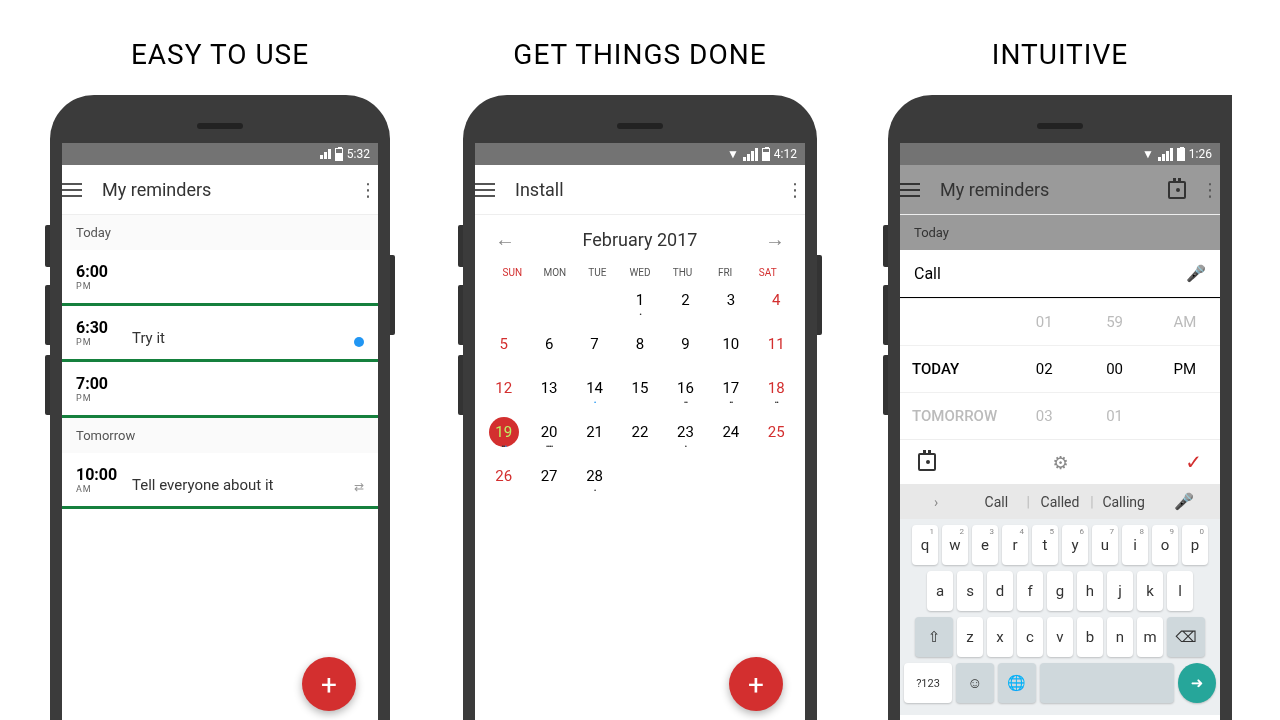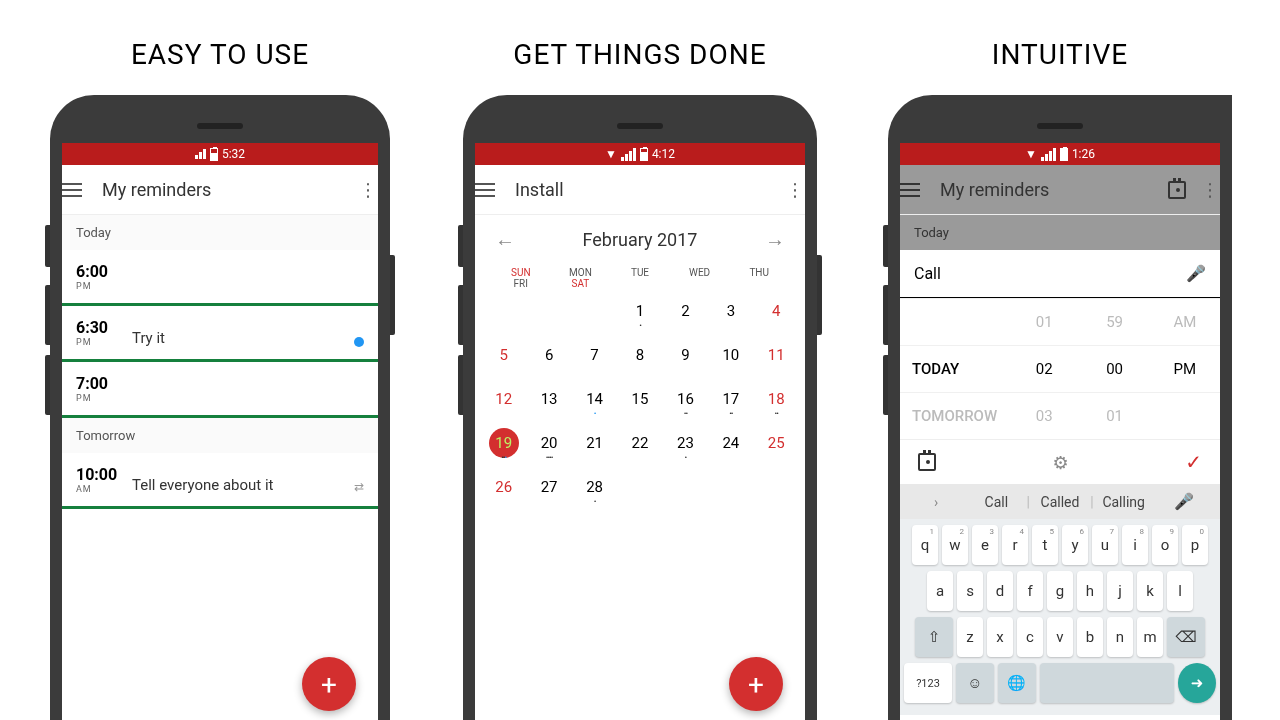--- a/index.html
+++ b/index.html
@@ -7,21 +7,21 @@
 .col{display:flex;flex-direction:column;align-items:center;width:400px}
 .tagline{font-size:28px;font-weight:400;letter-spacing:1px;color:#000;margin:18px 0 24px}
 .phone{width:340px;background:#3b3b3b;border-radius:44px 44px 0 0;padding:28px 12px 0;position:relative}
 .phone.wide{width:354px}
 .phone.cut{width:344px;border-radius:44px 0 0 0}
 .speaker{width:46px;height:6px;background:#222;border-radius:3px;margin:0 auto 14px}
 .side{position:absolute;left:-5px;width:5px;height:42px;background:#333;border-radius:2px 0 0 2px}
 .side.s1{top:130px}.side.s2{top:190px;height:60px}.side.s3{top:260px;height:60px}
 .sideR{position:absolute;right:-5px;top:160px;width:5px;height:80px;background:#333;border-radius:0 2px 2px 0}
 .screen{background:#fff;height:590px;display:flex;flex-direction:column;position:relative;overflow:hidden}
-.status{height:22px;background:#b91c1c;color:#fff;display:flex;justify-content:center;align-items:center;gap:4px;padding:0 8px;font-size:12px}
+.status{height:22px;background:#737373;color:#fff;display:flex;justify-content:flex-end;align-items:center;gap:4px;padding:0 8px;font-size:12px}
 .sig{display:inline-flex;align-items:flex-end;gap:1px}
 .sig span{width:3px;background:#fff}
 .sig .b1{height:4px}.sig .b2{height:7px}.sig .b3{height:10px}.sig .b4{height:13px}
 .batt{width:8px;height:13px;border:1px solid #fff;position:relative}
 .batt::before{content:"";position:absolute;top:-2px;left:2px;width:4px;height:2px;background:#fff}
 .batt .fill{position:absolute;bottom:0;left:0;right:0;background:#fff}
 .appbar{height:50px;display:flex;align-items:center;padding:0 0;border-bottom:1px solid #eee;background:#fff}
 .appbar.dim{background:#9a9a9a;color:#333}
 .ham{width:20px;height:14px;display:flex;flex-direction:column;justify-content:space-between;cursor:pointer}
 .ham span{height:2px;background:#555}
@@ -37,21 +37,21 @@
 .rem{display:flex;align-items:flex-end;padding:12px 14px;border-bottom:3px solid #15803d;cursor:pointer}
 .time{width:56px}
 .time .hr{font-size:16px;font-weight:700}
 .time .ap{font-size:9px;color:#666;letter-spacing:1px}
 .txt{flex:1;font-size:15px;color:#333}
 .bluedot{width:10px;height:10px;background:#2196f3;border-radius:50%}
 .rep{font-size:12px;color:#999}
 .fab{position:absolute;bottom:22px;right:22px;width:54px;height:54px;background:#d32f2f;border-radius:50%;color:#fff;display:flex;align-items:center;justify-content:center;font-size:28px;box-shadow:0 3px 8px rgba(0,0,0,.3);cursor:pointer}
 .calnav{display:flex;align-items:center;justify-content:space-between;padding:12px 20px;font-size:18px;color:#333}
 .arrow{color:#888;font-size:20px;cursor:pointer}
-.wk{display:grid;grid-template-columns:repeat(5,1fr);text-align:center;font-size:10px;padding:4px 16px;color:#555}
+.wk{display:grid;grid-template-columns:repeat(7,1fr);text-align:center;font-size:10px;padding:4px 16px;color:#555}
 .wk .sun,.wk .sat{color:#d32f2f}
 .grid{display:grid;grid-template-columns:repeat(7,1fr);text-align:center;padding:0 6px}
 .cell{height:44px;display:flex;flex-direction:column;align-items:center;justify-content:center;font-size:15px;cursor:pointer;position:relative}
 .cell.we{color:#d32f2f}
 .cell .d{height:20px;display:flex;align-items:center}
 .cell .dots{height:8px;font-size:8px;letter-spacing:-1px;color:#333}
 .cell .dots .blue{color:#2196f3}
 .today{background:#d32f2f;color:#bef264;width:30px;height:30px;border-radius:50%;display:flex;align-items:center;justify-content:center}
 .input-row{display:flex;align-items:center;padding:8px 14px;background:#fff;border-bottom:1px solid #000}
 .input-row input{flex:1;border:none;outline:none;font-size:16px;padding:6px 0}

